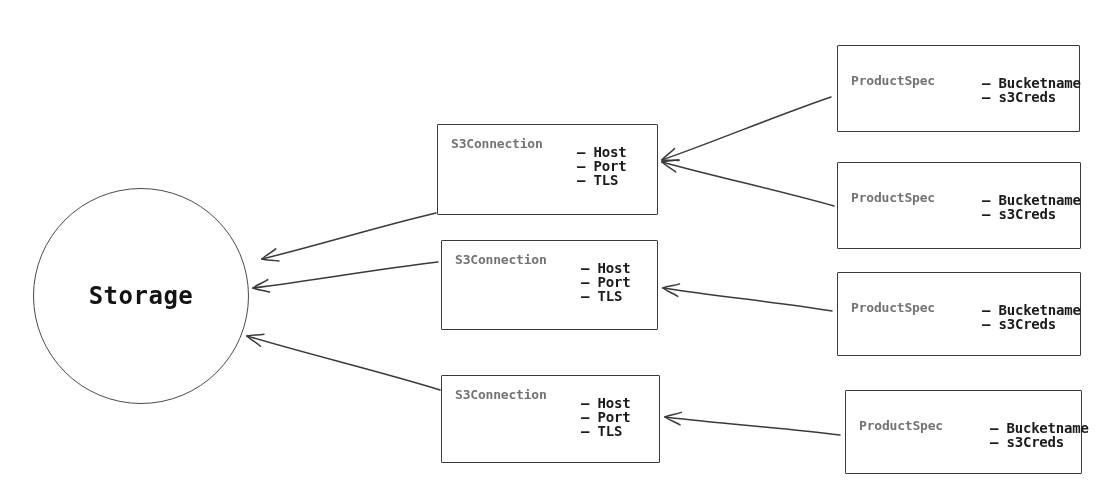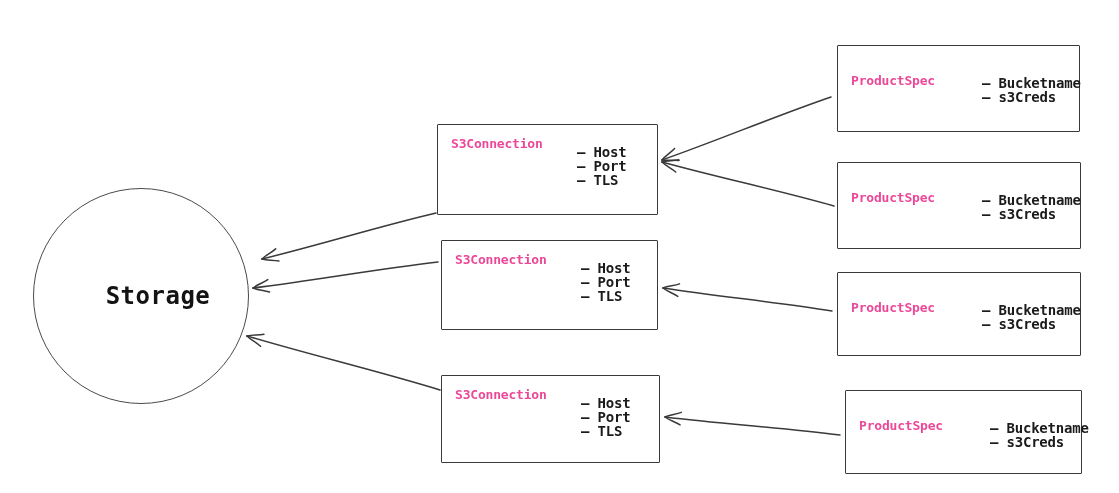--- a/index.html
+++ b/index.html
@@ -28,21 +28,21 @@
     box-sizing: border-box;
     border: 1.4px solid #3a3a3a;
     background: #ffffff;
     border-radius: 1px;
   }
   .node-title {
     position: absolute;
     font-family: "DejaVu Sans Mono", "Liberation Mono", monospace;
     font-size: 13px;
     font-weight: 700;
-    color: #ec4899;
+    color: #737373;
     white-space: nowrap;
     letter-spacing: -0.2px;
   }
   .node-fields {
     position: absolute;
     font-family: "DejaVu Sans Mono", "Liberation Mono", monospace;
     font-size: 14px;
     font-weight: 700;
     color: #1b1b1b;
     line-height: 14px;
@@ -106,21 +106,21 @@
       </g>
       <g>
         <path d="M 840 435 C 782.4137077265016 427.4683971034571, 724.385404591449 424.23412202758004, 665 417" fill="none" stroke="#3a3a3a" stroke-width="1.5" stroke-linecap="round"></path>
         <path d="M 665 417 C 670.1488151805058 414.59754245885745, 675.9633417967098 414.5321189962812, 681.3496211257732 412.3427595033462" fill="none" stroke="#3a3a3a" stroke-width="1.5" stroke-linecap="round"></path>
         <path d="M 665 417 C 669.5519650481538 420.4002520789476, 675.23143136963 421.64791481511367, 680.0592670071128 424.8878689903221" fill="none" stroke="#3a3a3a" stroke-width="1.5" stroke-linecap="round"></path>
       </g>
     </svg>
 
   <div id="nodes-layer">
       <div class="circle-node" style="left: 33px; top: 188px; width: 216px; height: 216px;"></div>
-      <div class="circle-label" style="left: 141px; top: 296px; margin-left: 17px;">Storage</div>
+      <div class="circle-label" style="left: 141px; top: 296px;">Storage</div>
       <div class="node-box" style="left: 437px; top: 124px; width: 221px; height: 91px;"></div>
       <div class="node-title" style="left: 451px; top: 136px;">S3Connection</div>
       <div class="node-fields" style="left: 577px; top: 145px;">
         <div>– Host</div>
         <div>– Port</div>
         <div>– TLS</div>
       </div>
       <div class="node-box" style="left: 441px; top: 240px; width: 217px; height: 90px;"></div>
       <div class="node-title" style="left: 455px; top: 252px;">S3Connection</div>
       <div class="node-fields" style="left: 581px; top: 261px;">

